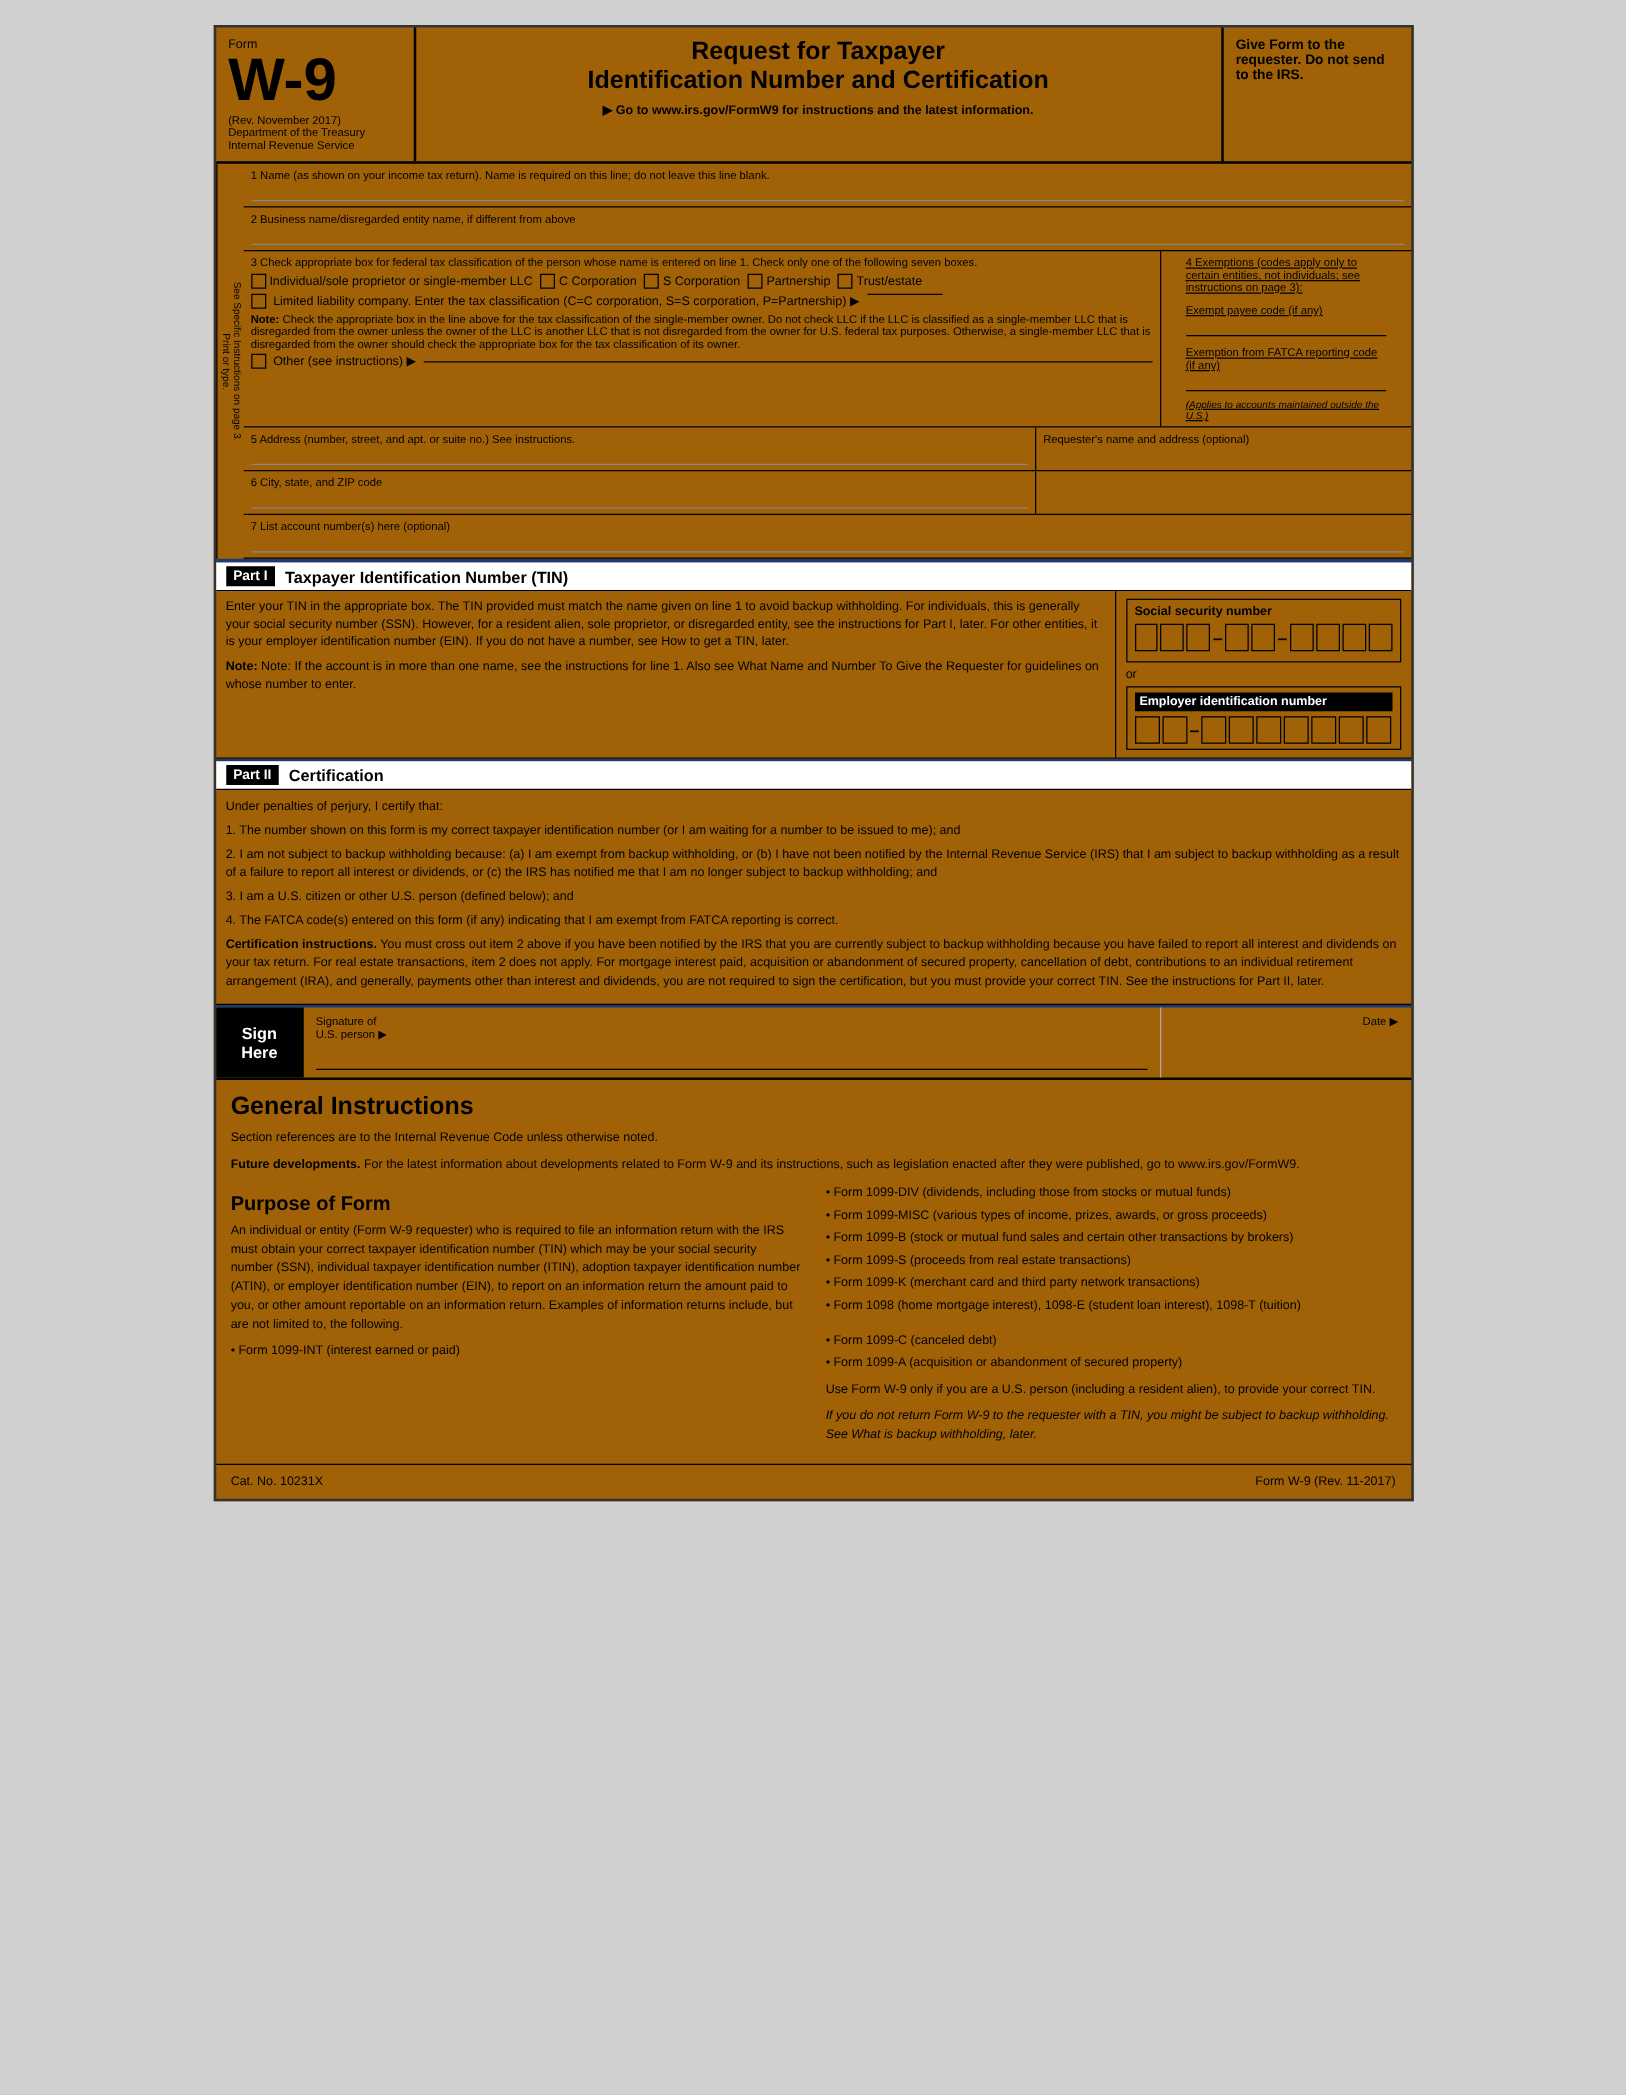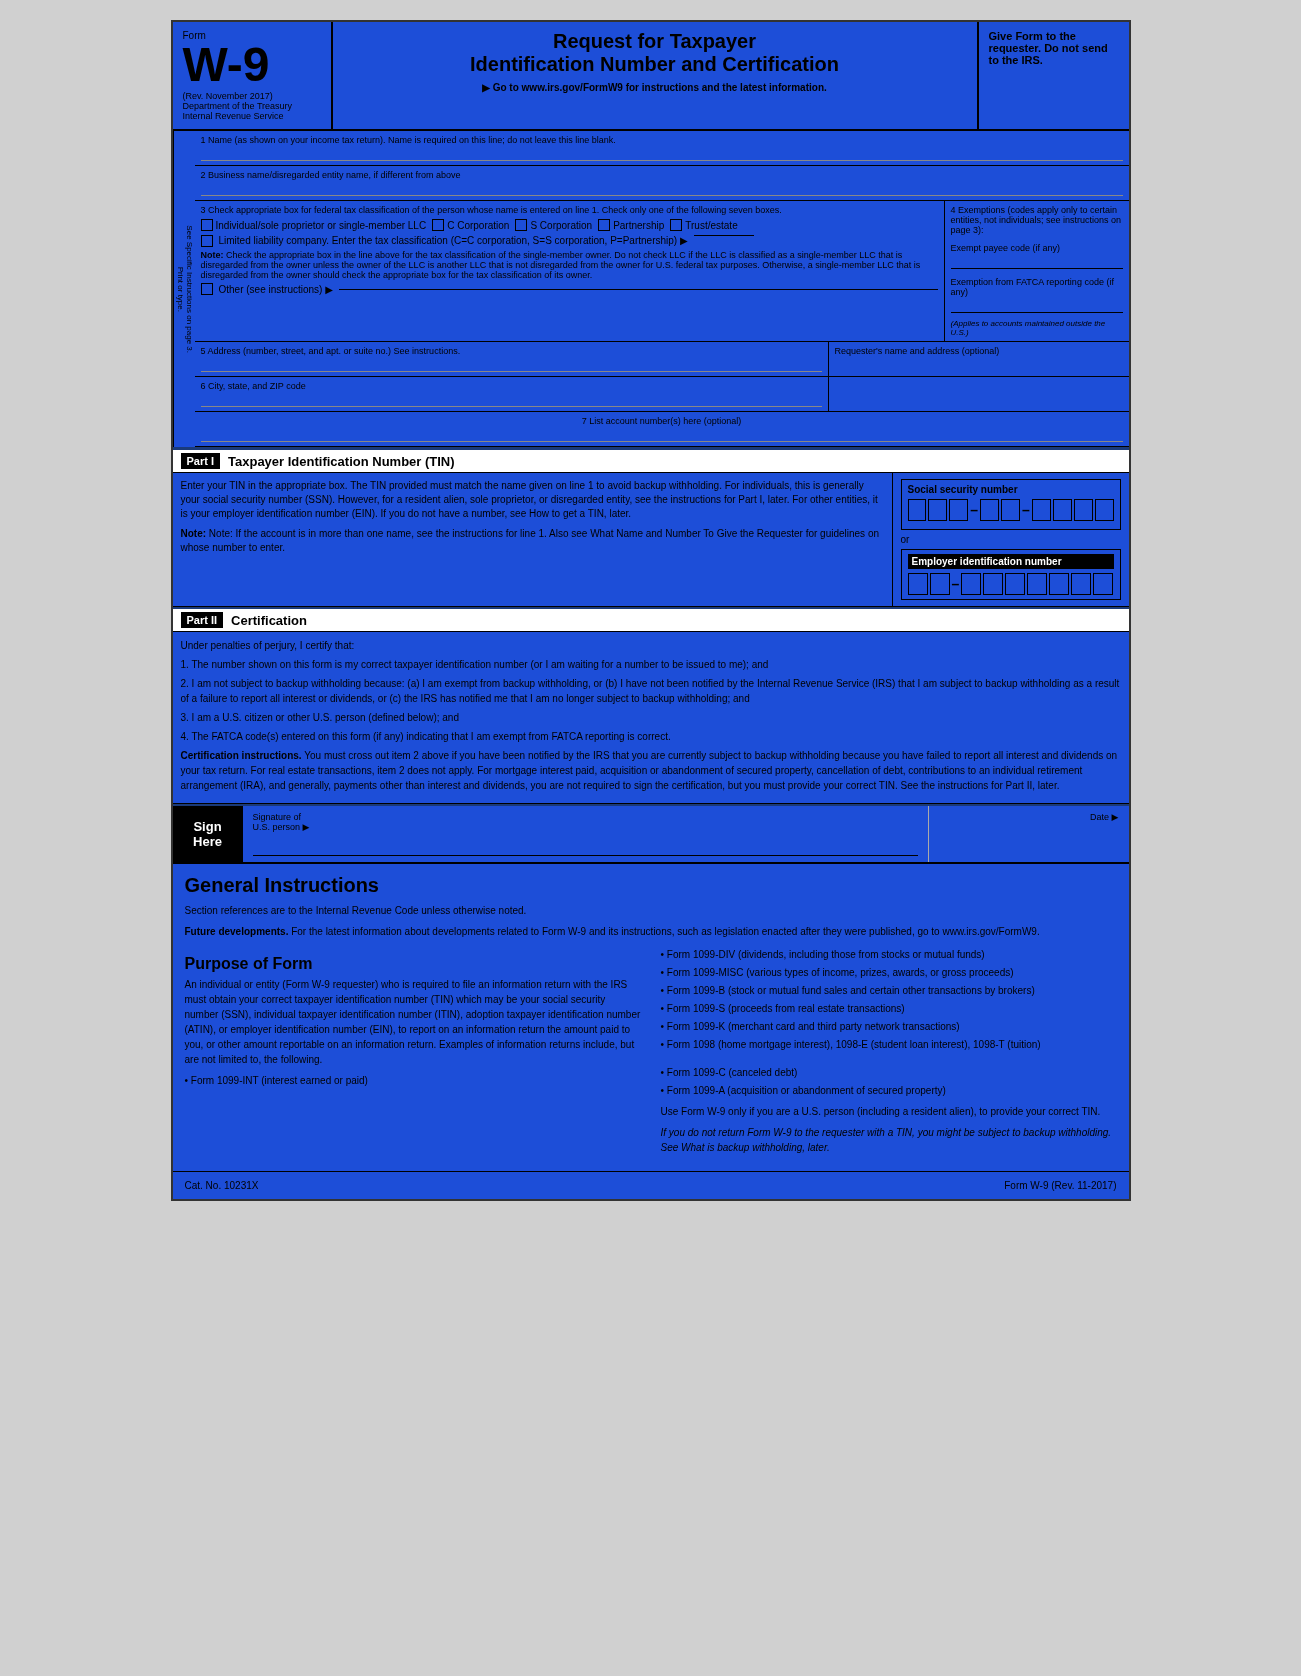--- a/index.html
+++ b/index.html
@@ -5,21 +5,21 @@
     * { margin: 0; padding: 0; box-sizing: border-box; }
     body {
       background: #d0d0d0;
       font-family: Arial, sans-serif;
       font-size: 11px;
       display: flex;
       justify-content: center;
       padding: 20px;
     }
     .page {
-      background: #1d4ed8;
+      background: #a16207;
       width: 960px;
       border: 2px solid #333;
       padding: 0;
     }
     .form-header {
       display: flex;
       border-bottom: 2px solid #000;
     }
     .header-left {
       width: 160px;
@@ -65,23 +65,24 @@
     .row-3-container {
       display: flex;
       border-bottom: 1px solid #000;
     }
     .row-3-left {
       flex: 1;
       border-right: 1px solid #000;
       padding: 4px 6px;
     }
     .row-3-right {
-      width: 184px;
-      padding: 4px 6px;
+      width: 200px;
+      padding: 4px 20px;
       font-size: 9px;
+      text-decoration: underline;
     }
     .checkbox-row {
       display: flex;
       align-items: flex-start;
       gap: 6px;
       margin: 3px 0;
       flex-wrap: wrap;
     }
     .checkbox-item {
       display: flex;
@@ -379,21 +380,21 @@
       </div>
 
       <div style="display:flex;border-bottom:1px solid #000;">
         <div style="flex:1;padding:4px 6px;border-right:1px solid #000;">
           <div style="font-size:9px;">6  City, state, and ZIP code</div>
           <div class="input-field-line"></div>
         </div>
         <div style="width:300px;"></div>
       </div>
 
-      <div style="padding:4px 6px;border-bottom:1px solid #000;text-align:center;">
+      <div style="padding:4px 6px;border-bottom:1px solid #000;">
         <div style="font-size:9px;">7  List account number(s) here (optional)</div>
         <div class="input-field-line"></div>
       </div>
 
     </div>
   </div>
 
   <div class="part-section border-top-blue">
     <div class="part-title-row" style="border-bottom:1px solid #000;padding:3px 8px;display:flex;align-items:center;">
       <span class="part-header">Part I</span>

